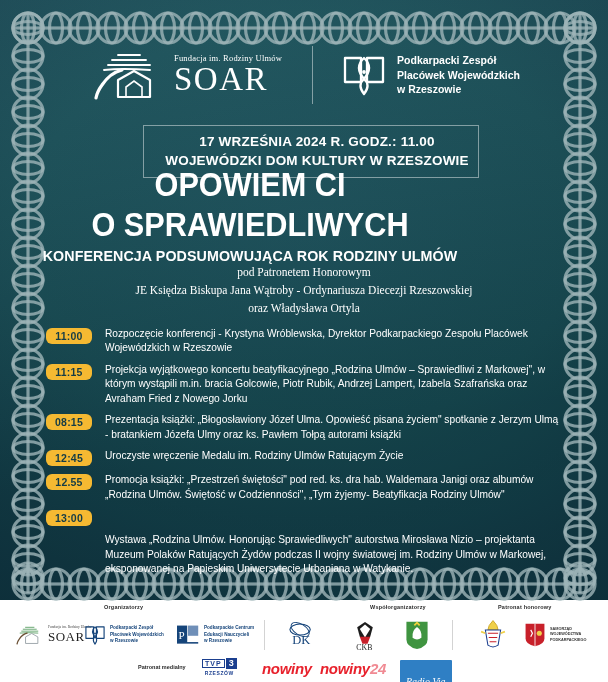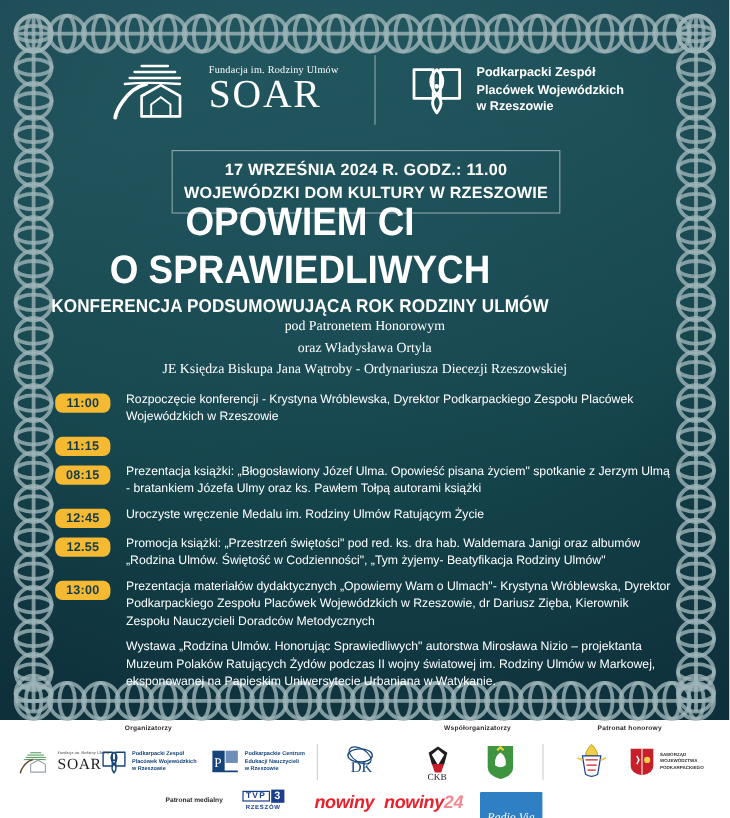--- a/index.html
+++ b/index.html
@@ -59,21 +59,21 @@
   .logo-pzpw{display:flex;align-items:center;gap:10px;padding-left:28px;}
   .book-mark{width:46px;height:46px;flex:0 0 auto;}
   .pzpw-text{
     font-size:10.5px;font-weight:bold;color:#ffffff;line-height:1.38;white-space:nowrap;
   }
 
   
   .datebox{
     position:absolute;left:143px;top:125px;width:322px;
     border:1px solid rgba(255,255,255,.45);
-    padding:6px 0 7px 0;text-align:center;z-index:4;
+    padding:6px 0 7px 12px;text-align:center;z-index:4;
   }
   .datebox div{
     font-size:13.5px;font-weight:bold;color:#ffffff;letter-spacing:.2px;line-height:1.42;
     font-stretch:condensed;
   }
 
   
   .title-wrap{position:absolute;left:0;top:168px;width:500px;text-align:center;z-index:4;}
   .title1, .title2{
     color:#ffffff;font-weight:bold;line-height:1.02;
@@ -351,47 +351,47 @@
   </div>
 
   <div class="title-wrap">
     <div class="title1">OPOWIEM CI</div>
     <div class="title2">O SPRAWIEDLIWYCH</div>
     <div class="subtitle">KONFERENCJA PODSUMOWUJĄCA ROK RODZINY ULMÓW</div>
   </div>
 
   <div class="patronage">
     <div>pod Patronetem Honorowym</div>
+    <div>JE Księdza Biskupa Jana Wątroby - Ordynariusza Diecezji Rzeszowskiej</div>
     <div>oraz Władysława Ortyla</div>
-    <div>JE Księdza Biskupa Jana Wątroby - Ordynariusza Diecezji Rzeszowskiej</div>
   </div>
 
   <div class="schedule">
     <div class="row">
       <div class="time">11:00</div>
       <div class="desc">Rozpoczęcie konferencji - Krystyna Wróblewska, Dyrektor Podkarpackiego Zespołu Placówek Wojewódzkich w Rzeszowie</div>
     </div>
     <div class="row">
       <div class="time">11:15</div>
+      <div class="desc">Projekcja wyjątkowego koncertu beatyfikacyjnego „Rodzina Ulmów – Sprawiedliwi z Markowej", w którym wystąpili m.in. bracia Golcowie, Piotr Rubik, Andrzej Lampert, Izabela Szafrańska oraz Avraham Fried z Nowego Jorku</div>
     </div>
     <div class="row">
       <div class="time">08:15</div>
       <div class="desc">Prezentacja książki: „Błogosławiony Józef Ulma. Opowieść pisana życiem" spotkanie z Jerzym Ulmą - bratankiem Józefa Ulmy oraz ks. Pawłem Tołpą autorami książki</div>
     </div>
     <div class="row">
       <div class="time">12:45</div>
       <div class="desc">Uroczyste wręczenie Medalu im. Rodziny Ulmów Ratującym Życie</div>
     </div>
     <div class="row">
       <div class="time">12.55</div>
       <div class="desc">Promocja książki: „Przestrzeń świętości" pod red. ks. dra hab. Waldemara Janigi oraz albumów „Rodzina Ulmów. Świętość w Codzienności", „Tym żyjemy- Beatyfikacja Rodziny Ulmów"</div>
     </div>
     <div class="row">
       <div class="time">13:00</div>
-      <div class="desc">Prezentacja materiałów dydaktycznych „Opowiemy Wam o Ulmach"- Krystyna Wróblewska, Dyrektor Podkarpackiego Zespołu Placówek Wojewódzkich w Rzeszowie, dr Dariusz Zięba, Kierownik Zespołu Nauczycieli Doradców Metodycznych</div>
     </div>
     <div class="row row-note">
       <div class="time blank"></div>
       <div class="desc">Wystawa „Rodzina Ulmów. Honorując Sprawiedliwych" autorstwa Mirosława Nizio – projektanta Muzeum Polaków Ratujących Żydów podczas II wojny światowej im. Rodziny Ulmów w Markowej, eksponowanej na Papieskim Uniwersytecie Urbaniana w Watykanie.</div>
     </div>
   </div>
 
   <div class="footer">
 
     <div class="foot-labels">

